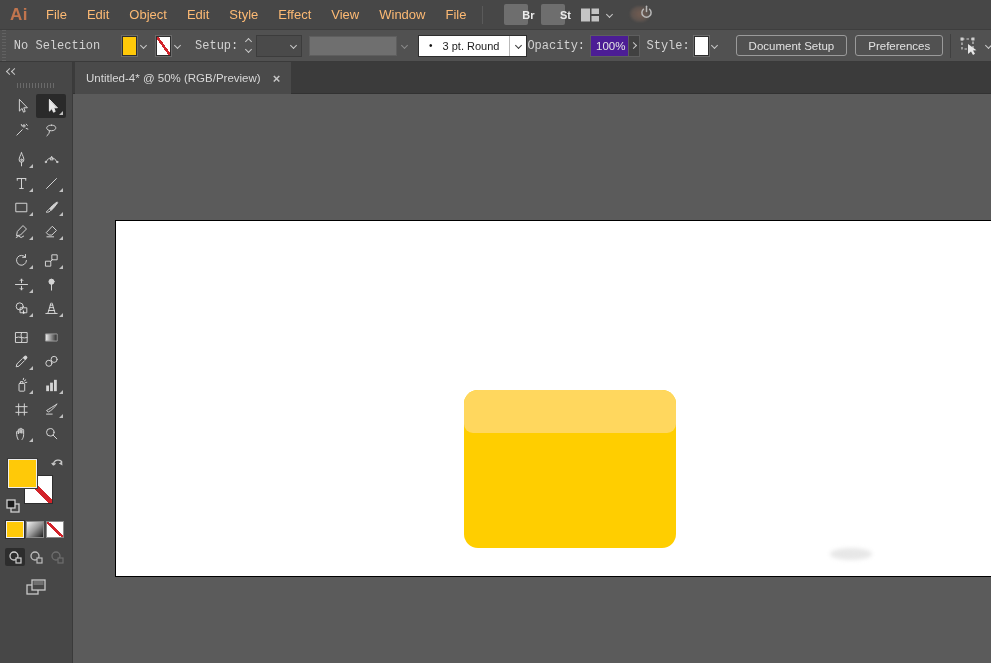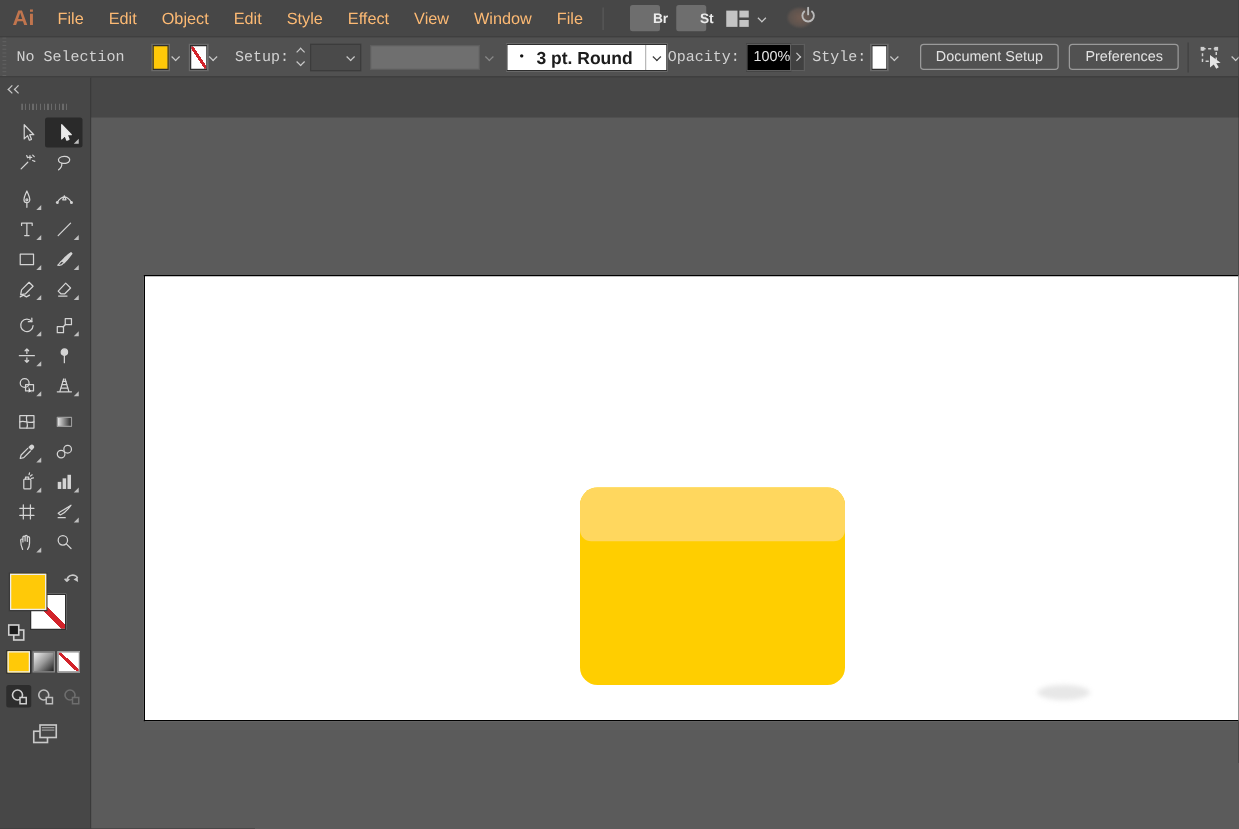--- a/index.html
+++ b/index.html
@@ -49,23 +49,23 @@
       linear-gradient(to top right, rgba(0,0,0,0) 44%, #D2232A 44%, #D2232A 56%, rgba(0,0,0,0) 56%), #fff; }
   .chev-btn { width:16px; height:20px; display:flex; align-items:center; justify-content:center; }
   .stepper { width:15px; height:22px; display:flex; flex-direction:column; align-items:center;
              justify-content:center; gap:3px; }
   .combo { height:22px; background:#4a4a4a; border:1px solid #3c3c3c;
            display:flex; align-items:center; justify-content:flex-end; padding-right:5px; }
   .profile-box { width:88px; height:20px; background:#6F6F6F; border:1px solid #5e5e5e; }
   .brush-dd { height:22px; background:#fff; border:1px solid #2e2e2e; display:flex; align-items:stretch; }
   .brush-main { display:flex; align-items:center; gap:10px; padding:0 10px; }
   .brush-dot { color:#111; font-size:10px; }
-  .brush-text { color:#1c1c1c; font-size:14px; white-space:nowrap;font-weight:bold; }
+  .brush-text { color:#1c1c1c; font-size:11px; white-space:nowrap; }
   .brush-chev { width:17px; border-left:1px solid #b9b9b9; display:flex; align-items:center; justify-content:center; }
-  .field { height:22px; background:#000000; border:1px solid #5e5e5e; color:#E4E4E4;
+  .field { height:22px; background:#4c1d95; border:1px solid #5e5e5e; color:#E4E4E4;
            font-size:11.5px; display:flex; align-items:center; padding-left:5px; }
   .arrow-btn { width:16px; height:22px; display:flex; align-items:center; justify-content:center;
                background:#414141; border:1px solid #5e5e5e; border-left:none; }
   .cb-button { height:21px; padding:0 12px; background:transparent; border:1px solid #9a9a9a;
                border-radius:3px; color:#E2E2E2; font-size:11.5px; white-space:nowrap;
                font-family:"Liberation Sans", sans-serif; }
   .cb-sep { width:1px; height:24px; background:#404040; margin:0 7px; }
 
   
   .toolbar { position:absolute; left:0; top:62px; bottom:0; width:73px;
@@ -444,20 +444,26 @@
 
     <div class="screen-mode">
       <svg width="22" height="18" viewBox="0 0 22 18">
         <rect x="2" y="7" width="11" height="9" fill="none" stroke="#C9C9C9" stroke-width="1.3"></rect>
         <rect x="7" y="2" width="13" height="10" fill="#474747" stroke="#C9C9C9" stroke-width="1.3"></rect>
         <path d="M8.5 4 h10 M8.5 6 h10" stroke="#9a9a9a" stroke-width="1"></path>
       </svg>
     </div>
   </div>
 
+  <div class="tabbar">
+    <div class="tab">
+      <span class="tab-title">Untitled-4* @ 50% (RGB/Preview)</span>
+      <span class="tab-close">×</span>
+    </div>
+  </div>
 
   <div class="docarea">
     <div class="artboard">
       <div class="shape" style="background: rgb(255, 206, 0);">
         <div class="shape-band" style="background: rgb(255, 215, 94);"></div>
       </div>
       <div class="smudge"></div>
     </div>
   </div>
 

